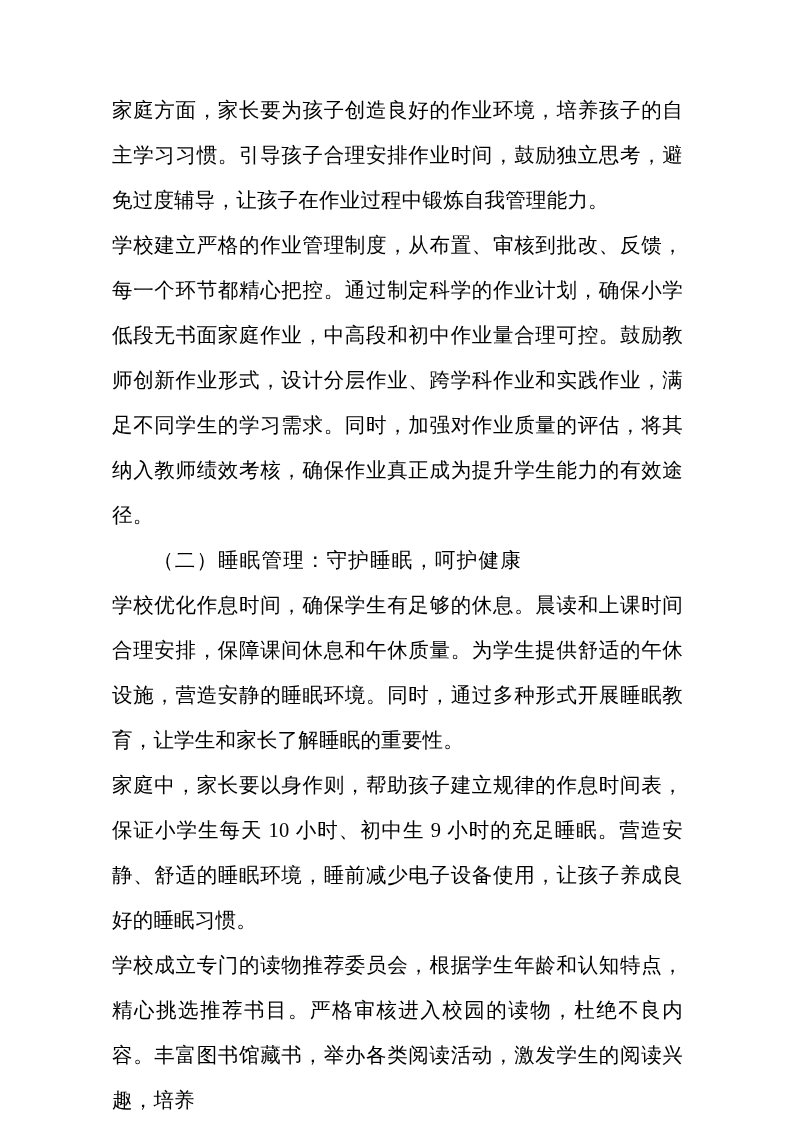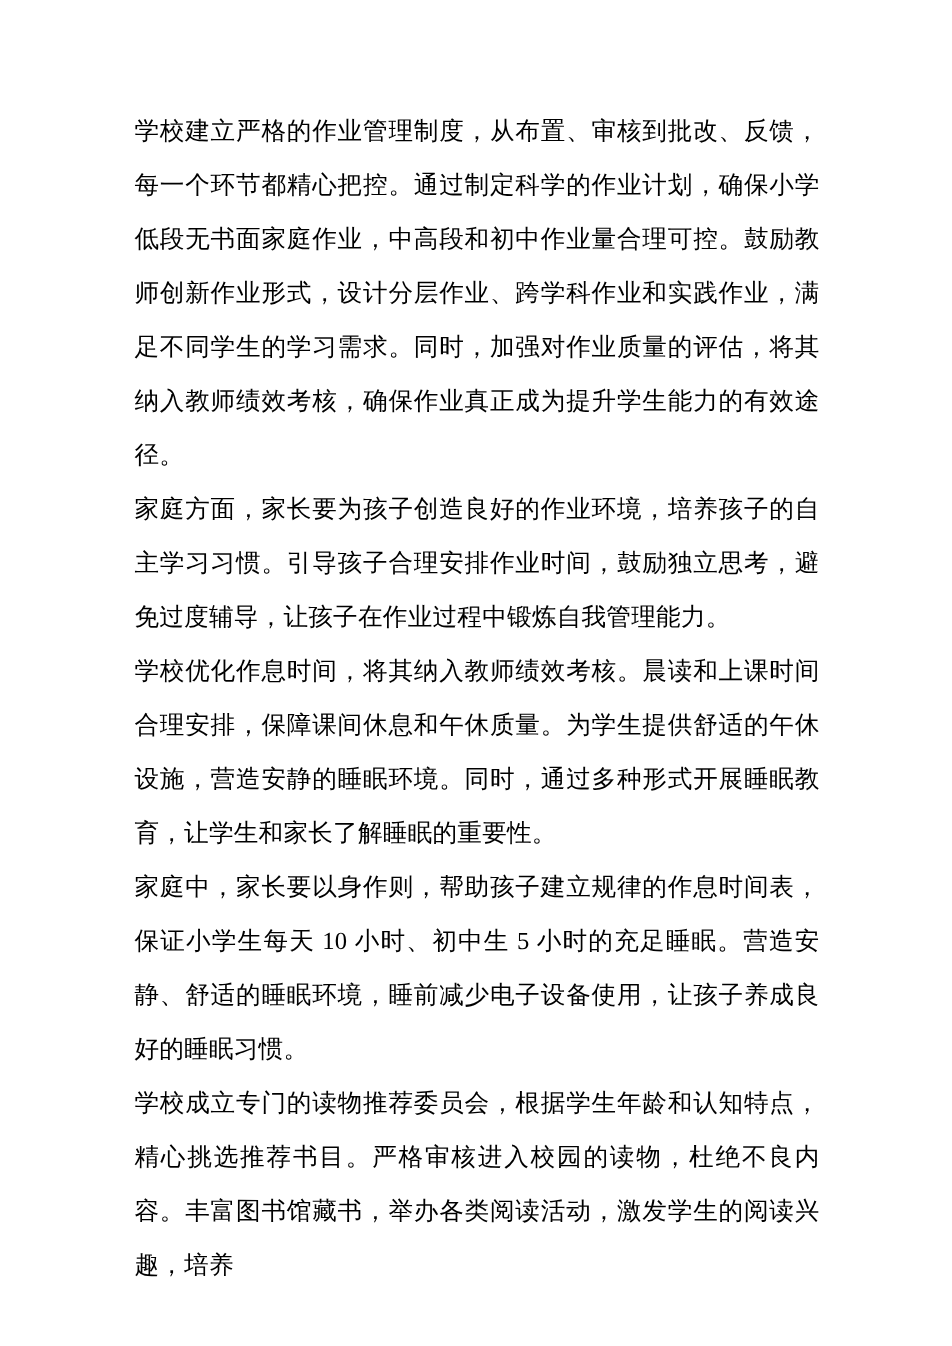--- a/index.html
+++ b/index.html
@@ -38,19 +38,20 @@
     text-indent: 2em;
     font-weight: normal;
     letter-spacing: 1.2px;
   }
 </style>
 </head>
 <body>
 
 <div class="page">
   <div class="doc-body">
+    <p class="para">家庭方面，家长要为孩子创造良好的作业环境，培养孩子的自主学习习惯。引导孩子合理安排作业时间，鼓励独立思考，避免过度辅导，让孩子在作业过程中锻炼自我管理能力。</p>
     <p class="para">学校建立严格的作业管理制度，从布置、审核到批改、反馈，每一个环节都精心把控。通过制定科学的作业计划，确保小学低段无书面家庭作业，中高段和初中作业量合理可控。鼓励教师创新作业形式，设计分层作业、跨学科作业和实践作业，满足不同学生的学习需求。同时，加强对作业质量的评估，将其纳入教师绩效考核，确保作业真正成为提升学生能力的有效途径。</p>
-    <p class="para">家庭方面，家长要为孩子创造良好的作业环境，培养孩子的自主学习习惯。引导孩子合理安排作业时间，鼓励独立思考，避免过度辅导，让孩子在作业过程中锻炼自我管理能力。</p>
-    <p class="para">学校优化作息时间，将其纳入教师绩效考核。晨读和上课时间合理安排，保障课间休息和午休质量。为学生提供舒适的午休设施，营造安静的睡眠环境。同时，通过多种形式开展睡眠教育，让学生和家长了解睡眠的重要性。</p>
-    <p class="para">家庭中，家长要以身作则，帮助孩子建立规律的作息时间表，保证小学生每天 10 小时、初中生 5 小时的充足睡眠。营造安静、舒适的睡眠环境，睡前减少电子设备使用，让孩子养成良好的睡眠习惯。</p>
+    <p class="heading">（二）睡眠管理：守护睡眠，呵护健康</p>
+    <p class="para">学校优化作息时间，确保学生有足够的休息。晨读和上课时间合理安排，保障课间休息和午休质量。为学生提供舒适的午休设施，营造安静的睡眠环境。同时，通过多种形式开展睡眠教育，让学生和家长了解睡眠的重要性。</p>
+    <p class="para">家庭中，家长要以身作则，帮助孩子建立规律的作息时间表，保证小学生每天 10 小时、初中生 9 小时的充足睡眠。营造安静、舒适的睡眠环境，睡前减少电子设备使用，让孩子养成良好的睡眠习惯。</p>
     <p class="para">学校成立专门的读物推荐委员会，根据学生年龄和认知特点，精心挑选推荐书目。严格审核进入校园的读物，杜绝不良内容。丰富图书馆藏书，举办各类阅读活动，激发学生的阅读兴趣，培养</p>
   </div>
 </div>
 
 </body></html>

